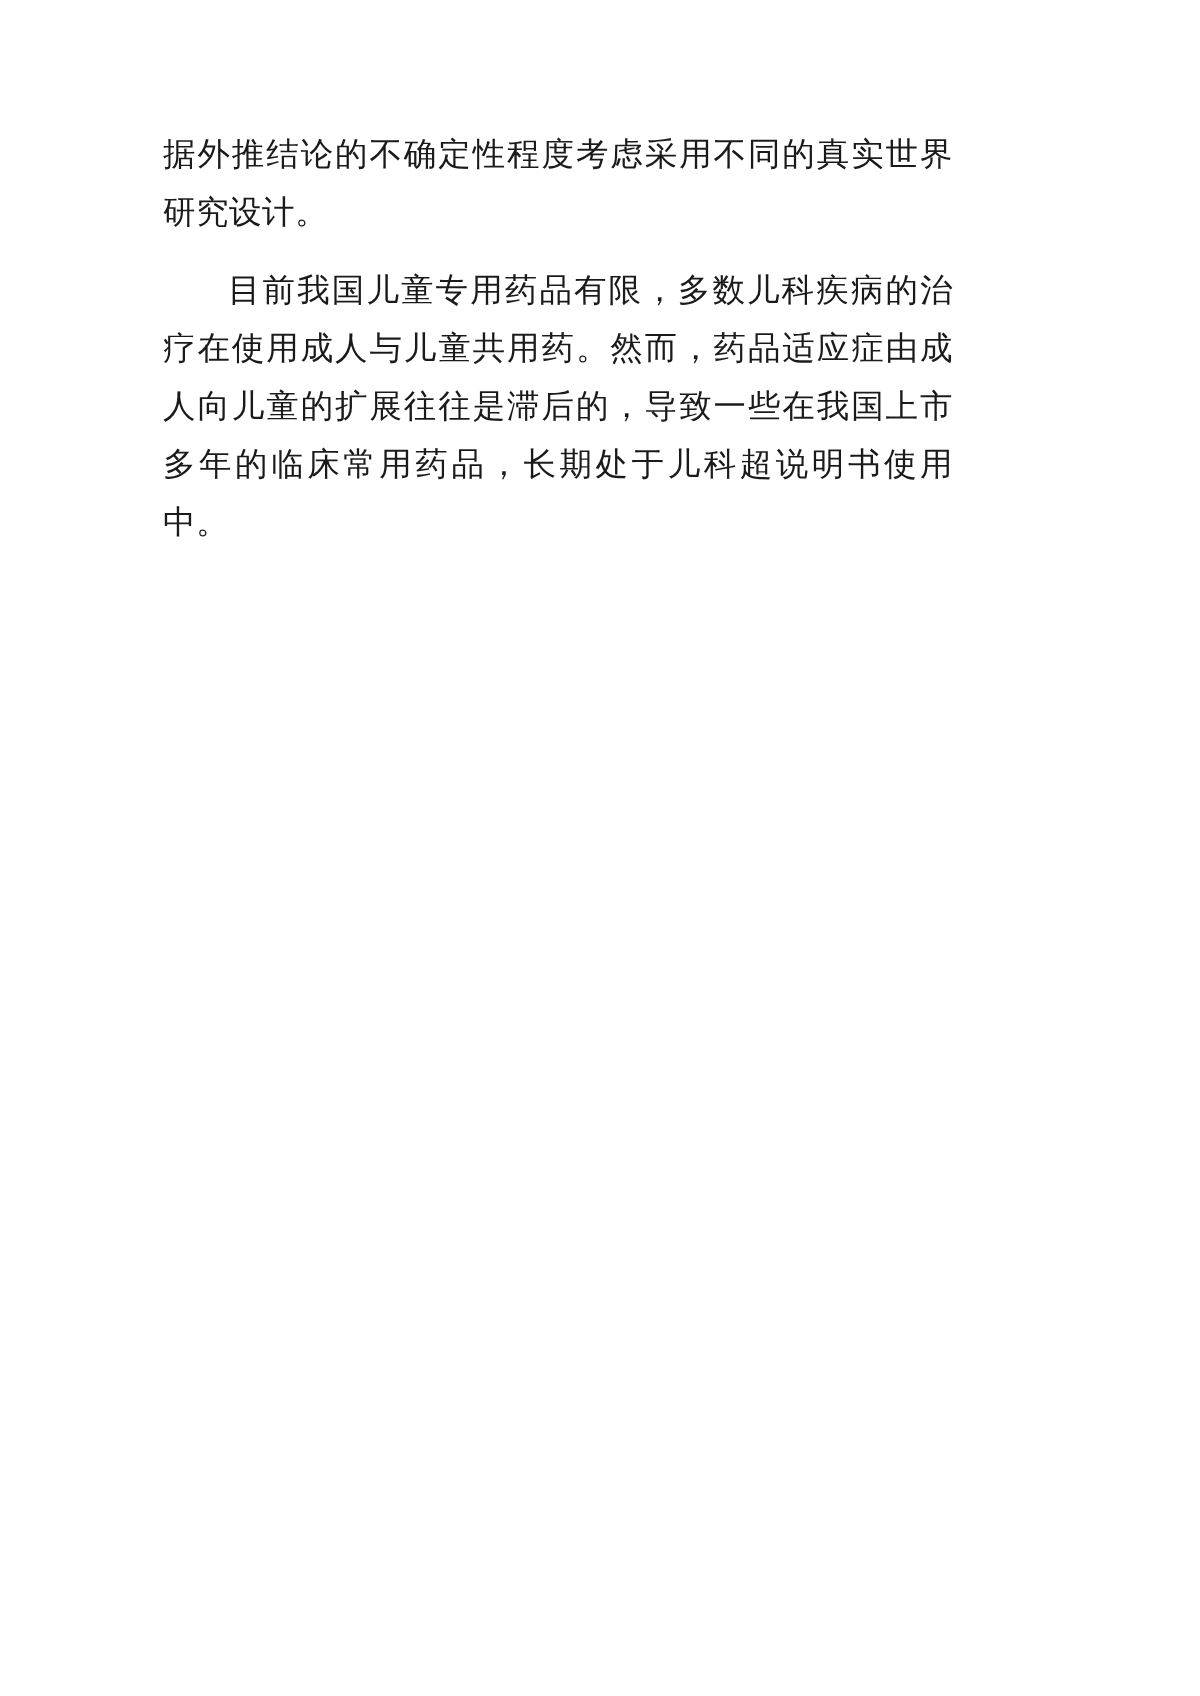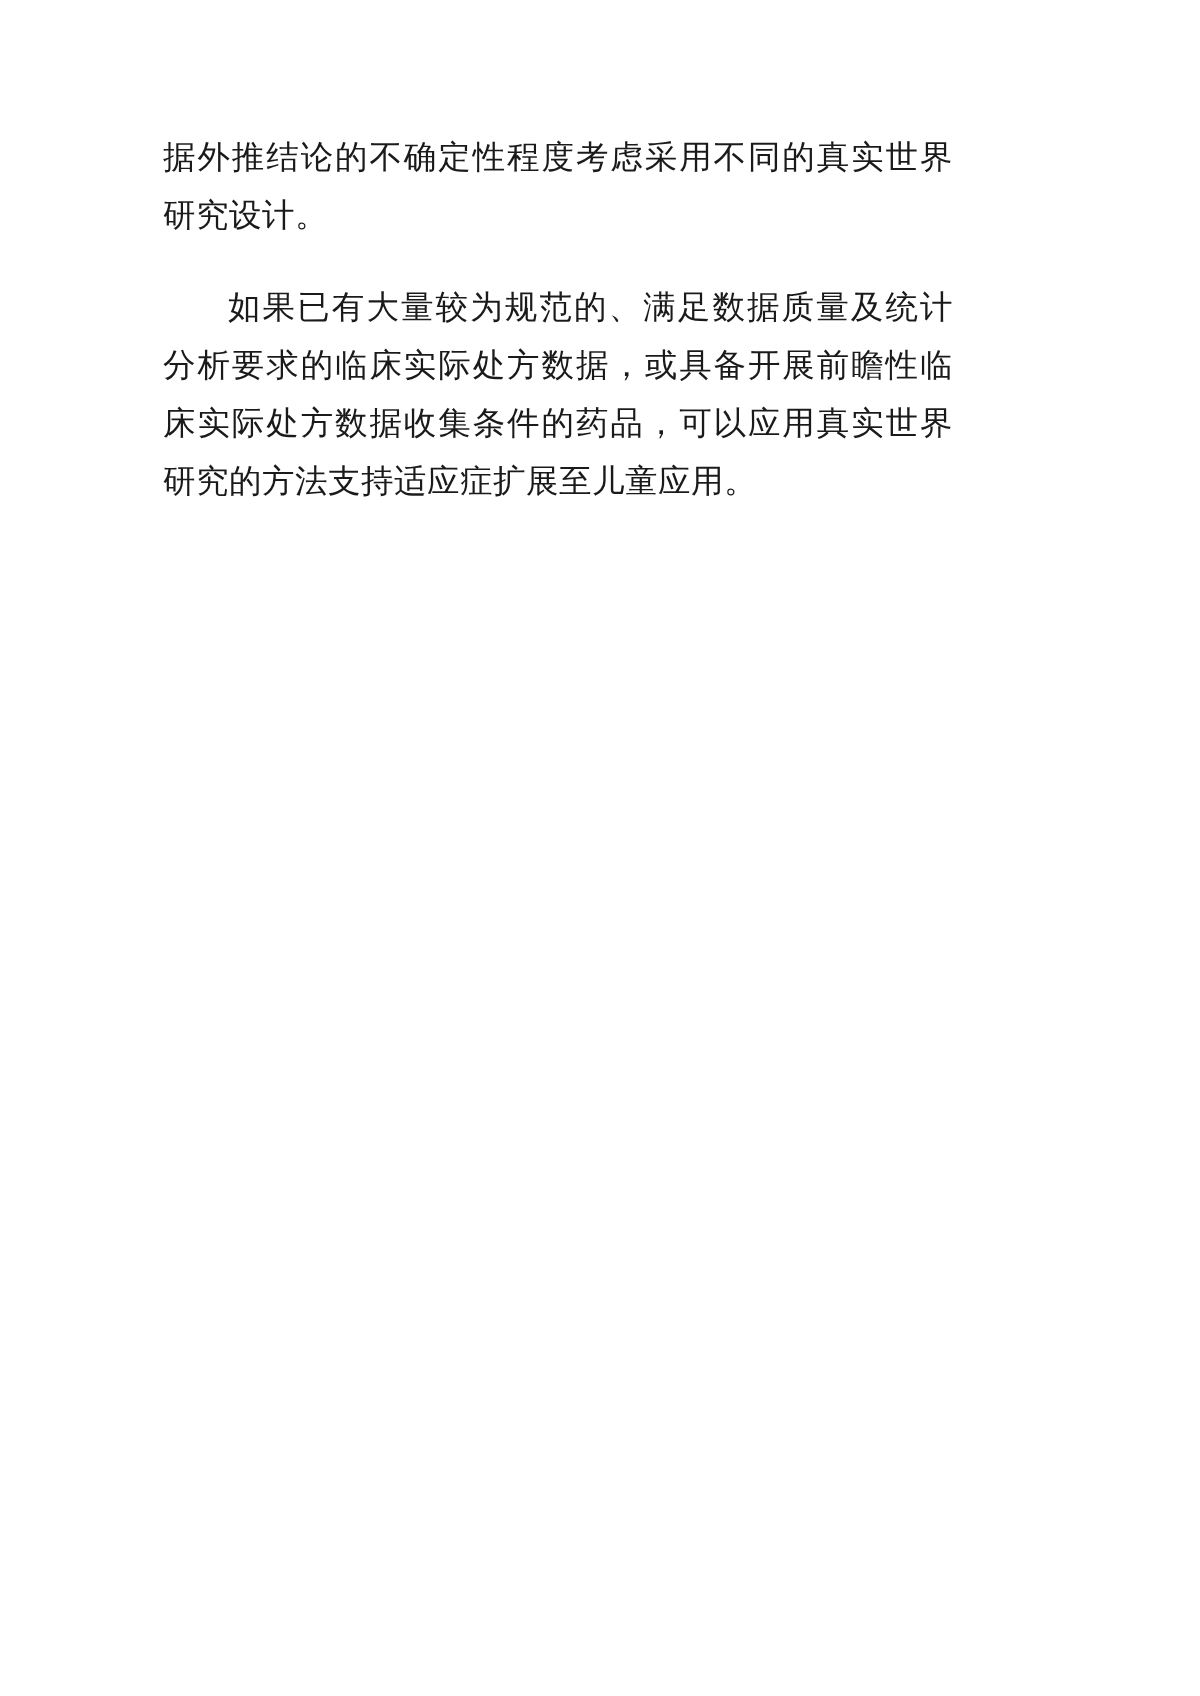--- a/index.html
+++ b/index.html
@@ -15,20 +15,21 @@
     position: relative;
     overflow: hidden;
   }
   .page {
     position: absolute;
     left: 0;
     top: 0;
     width: 1136px;
     height: 1696px;
     background: #ffffff;
+    font-family: Liberation Mono, monospace;
   }
   .content {
     position: absolute;
     left: 163px;
     top: 128px;
     width: 790px;
   }
   .para {
     font-size: 32.5px;
     line-height: 58px;
@@ -55,22 +56,22 @@
 <div class="page">
   <div class="content">
 
     <p class="para">据外推结论的不确定性程度考虑采用不同的真实世界研究设计。</p>
 
     <div class="gap-sm"></div>
 
 
     <div class="gap-md"></div>
 
+    <p class="para indent">目前我国儿童专用药品有限，多数儿科疾病的治疗在使用成人与儿童共用药。然而，药品适应症由成人向儿童的扩展往往是滞后的，导致一些在我国上市多年的临床常用药品，长期处于儿科超说明书使用中。</p>
 
     <div class="gap-md"></div>
 
-    <p class="para indent">如果已有大量较为规范的、满足数据质量及统计分析要求的临床实际处方数据，或具备开展前瞻性临床实际处方数据收集条件的药品，可以应用真实世界研究的方法支持适应症扩展至儿童应用。</p>
 
     <div class="gap-md"></div>
 
 
   </div>
 </div>
 
 </body></html>

